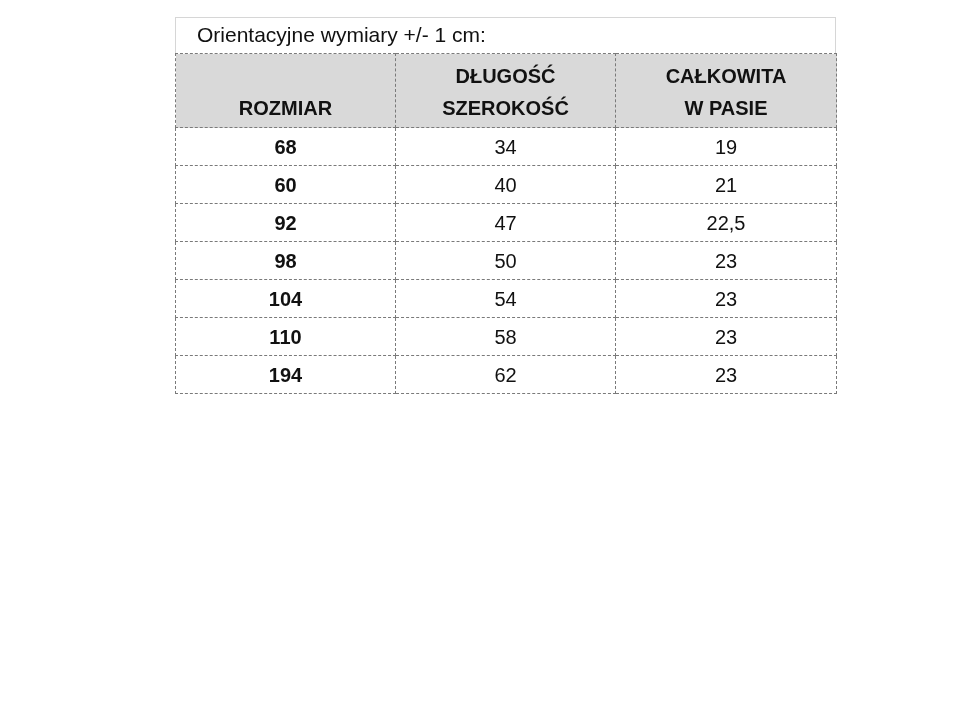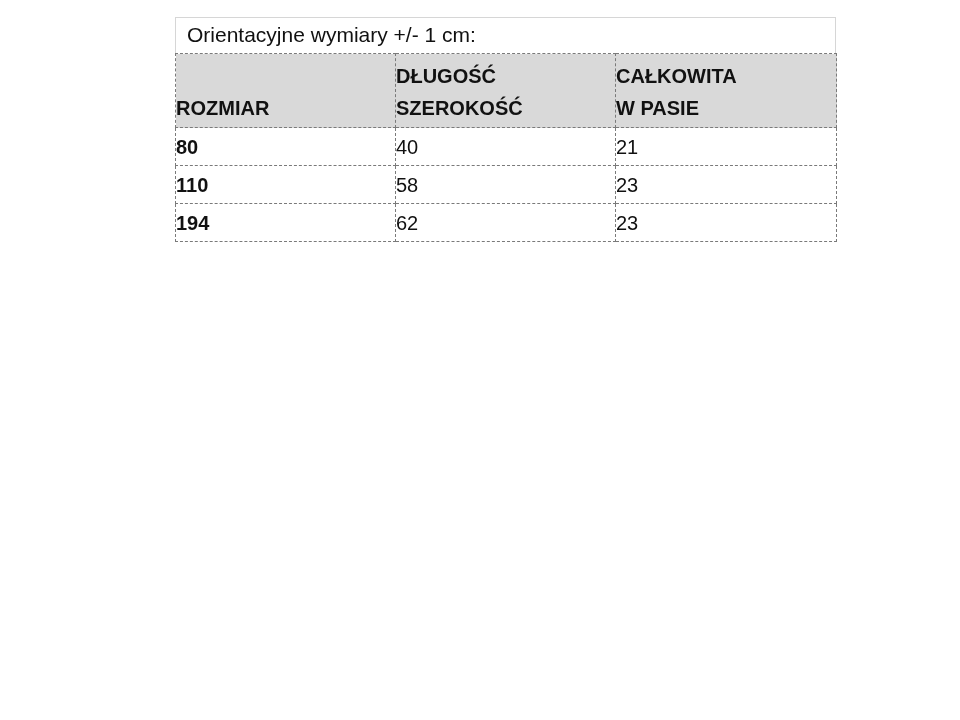--- a/index.html
+++ b/index.html
@@ -1,20 +1,20 @@
 <!DOCTYPE html>
 <html><head>
 <meta charset="utf-8">
 <style>
   html, body { margin:0; padding:0; background:#ffffff; }
   body { width:960px; height:720px; position:relative; font-family:"Liberation Sans", sans-serif; color:#111; }
   .sheet { position:absolute; left:175px; top:17px; width:661px; }
-  .title-row { height:36px; border:1px solid #d6d6d6; border-bottom:none; box-sizing:border-box; font-size:21px; line-height:34px; padding-left:11px; white-space:nowrap; }
+  .title-row { height:36px; border:1px solid #d6d6d6; border-bottom:none; box-sizing:border-box; font-size:21px; line-height:34px; padding-left:21px; white-space:nowrap; }
   table { border-collapse:collapse; width:661px; table-layout:fixed; }
-  td, th { border:1px dashed #7a7a7a; text-align:left; padding:0; font-size:20px; }
+  td, th { border:1px dashed #7a7a7a; text-align:center; padding:0; font-size:20px; }
   th { background:#d9d9d9; height:70px; font-weight:bold; vertical-align:bottom; line-height:32px; padding-bottom:3px; }
   td { height:37px; line-height:36px; }
   td.size { font-weight:bold; }
   col.c1 { width:220px; } col.c2 { width:220px; } col.c3 { width:221px; }
 </style>
 </head>
 <body>
 
 <div class="sheet">
   <div class="title-row">Orientacyjne wymiary +/- 1 cm:</div>
@@ -35,23 +35,43 @@
             <div>SZEROKOŚĆ</div>
           </th>
         <th>
             <div>CAŁKOWITA</div>
             <div>W PASIE</div>
           </th>
       </tr>
     </thead>
     <tbody id="rows">
         <tr>
-          <td class="size">80</td>
+          <td class="size">68</td>
+          <td>34</td>
+          <td>19</td>
+        </tr>
+        <tr>
+          <td class="size">60</td>
           <td>40</td>
           <td>21</td>
+        </tr>
+        <tr>
+          <td class="size">92</td>
+          <td>47</td>
+          <td>22,5</td>
+        </tr>
+        <tr>
+          <td class="size">98</td>
+          <td>50</td>
+          <td>23</td>
+        </tr>
+        <tr>
+          <td class="size">104</td>
+          <td>54</td>
+          <td>23</td>
         </tr>
         <tr>
           <td class="size">110</td>
           <td>58</td>
           <td>23</td>
         </tr>
         <tr>
           <td class="size">194</td>
           <td>62</td>
           <td>23</td>

